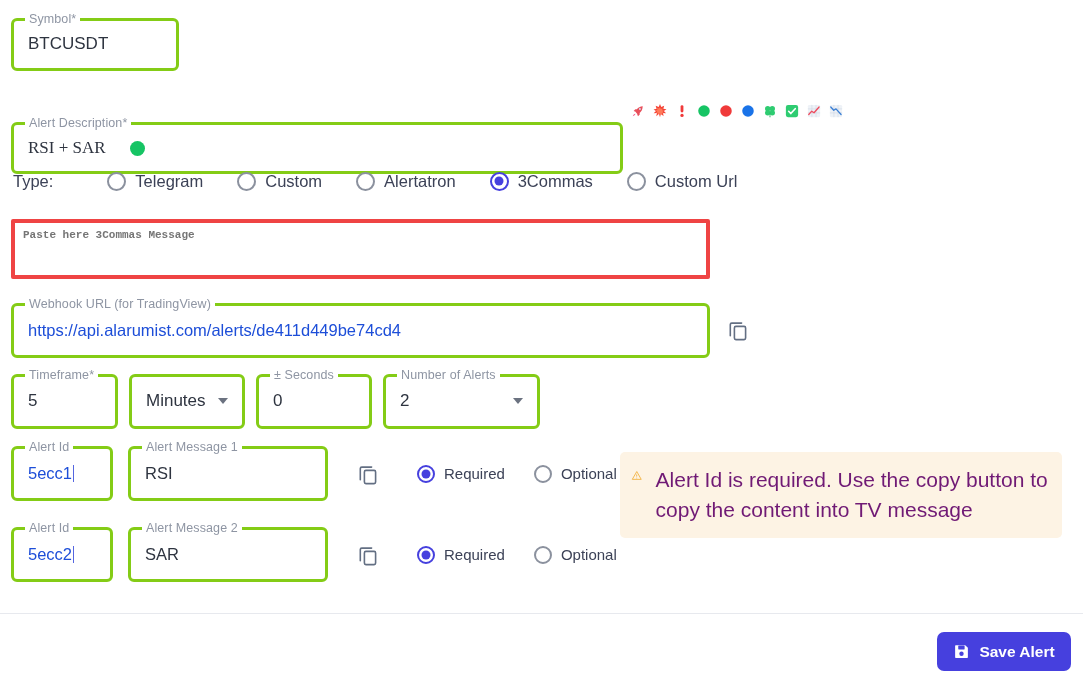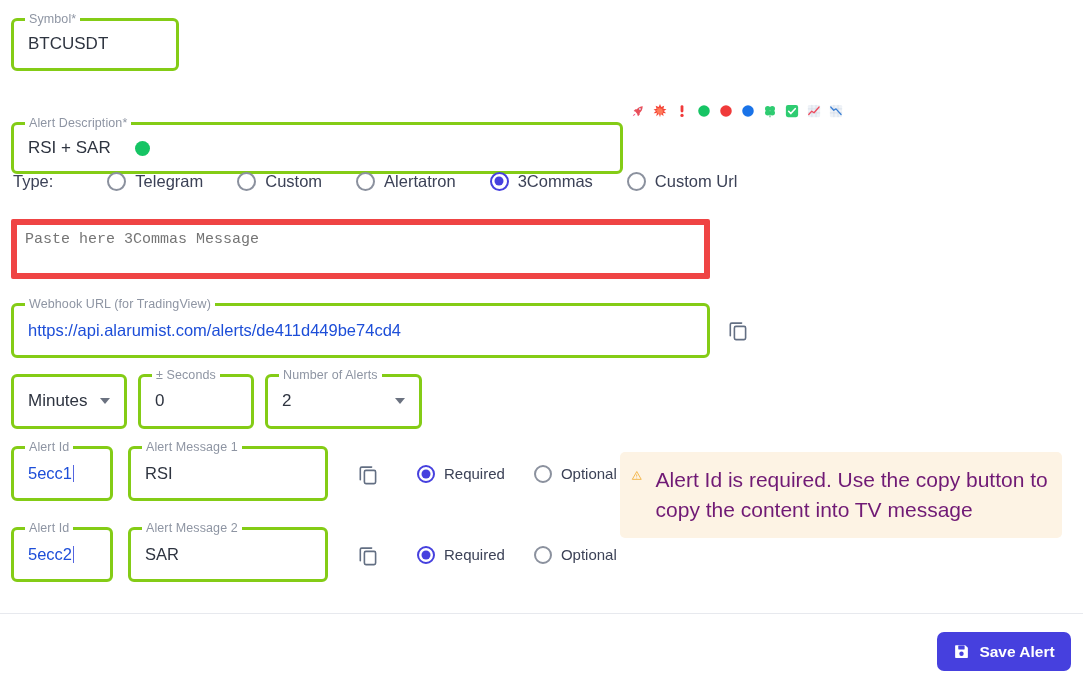--- a/index.html
+++ b/index.html
@@ -55,21 +55,21 @@
     left: 11px; top: 18px;
     width: 168px;
   }
   .desc-field {
     position: absolute;
     left: 11px; top: 90px;
     width: 612px;
     height: 52px;
     margin-top: 32px;
   }
-  .desc-field .fval { display: flex; align-items: center; gap: 24px; }
+  .desc-field .fval { display: flex; align-items: center; gap: 24px; font-family: Liberation Serif, serif; }
   .dot-green {
     display: inline-block;
     width: 15px; height: 15px;
     border-radius: 50%;
     background: #16c464;
     position: relative;
     top: 1px;
   }
 
   
@@ -134,29 +134,30 @@
     background: #4640de;
   }
   .radio-opt .rlabel { font-size: 16.5px; color: #3c4257; white-space: nowrap; }
 
   
   .msg-area {
     position: absolute;
     left: 11px; top: 219px;
     width: 699px;
     height: 60px;
-    border: 6px solid #ef4444;
+    border: 4px solid #ef4444;
     border-radius: 2px;
     background: #fff;
     padding: 6px 8px;
     font-family: "Liberation Mono", monospace;
-    font-size: 15px;
+    font-size: 11px;
     color: #6f6f6f;
     resize: none;
     overflow: hidden;
+    font-weight: bold;
   }
 
   
   .webhook-field {
     position: absolute;
     left: 11px; top: 303px;
     width: 699px;
     height: 55px;
   }
   .webhook-field .fval { font-size: 16.5px; }
@@ -370,20 +371,24 @@
   <span class="fval ph">https://api.alarumist.com/alerts/de411d449be74cd4</span>
 </div>
 <span class="copy-webhook">
   <svg width="24" height="24" viewBox="0 0 24 24" fill="none">
     <rect x="8.4" y="8.4" width="11.2" height="13.2" rx="1.5" stroke="#636f83" stroke-width="1.6"></rect>
     <path d="M15.6 5.1H5.8a1.5 1.5 0 0 0-1.5 1.5v11.2" stroke="#636f83" stroke-width="1.6" stroke-linecap="round"></path>
   </svg>
 </span>
 
 <div class="tf-row">
+  <div class="field tf-1">
+    <span class="flabel"><span>Timeframe</span><span class="req-star">*</span></span>
+    <span class="fval">5</span>
+  </div>
 
   <div class="field tf-2">
     <span class="sel-val">
       <span class="fval">Minutes</span>
       <span class="caret"></span>
     </span>
   </div>
 
   <div class="field tf-3">
     <span class="flabel">± Seconds</span>

